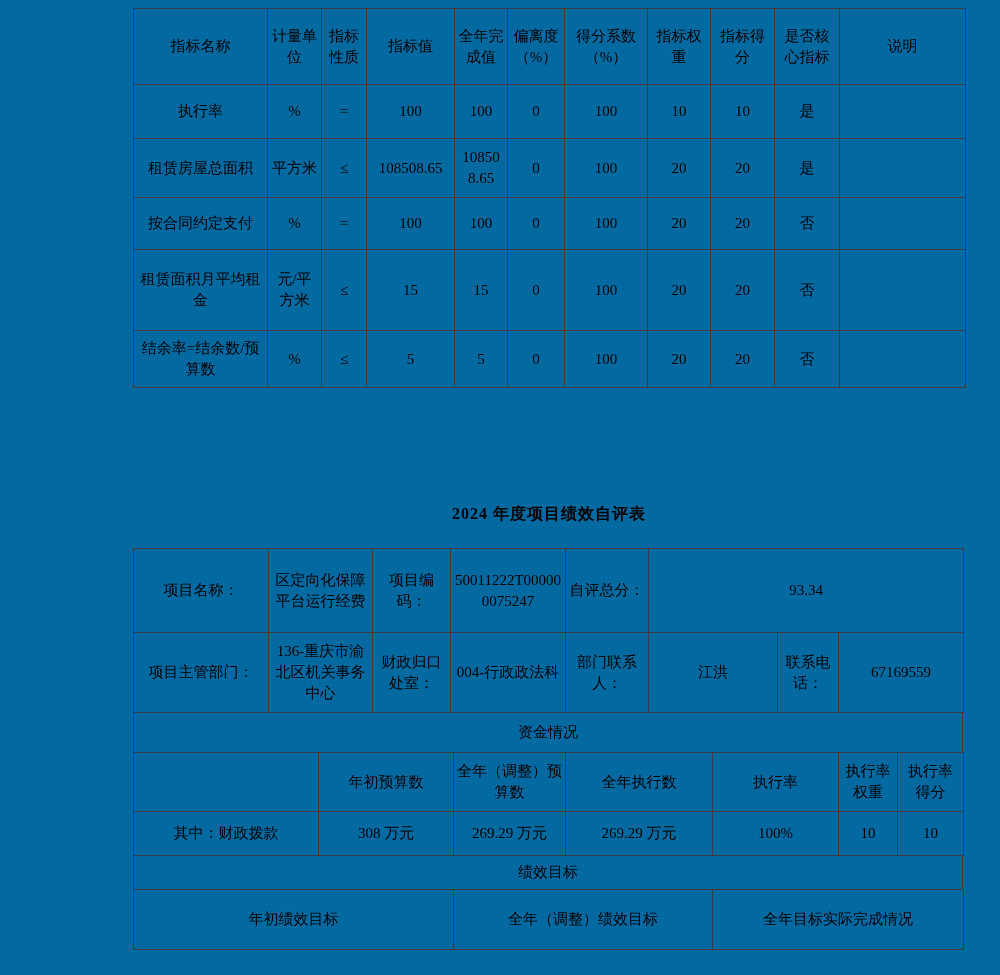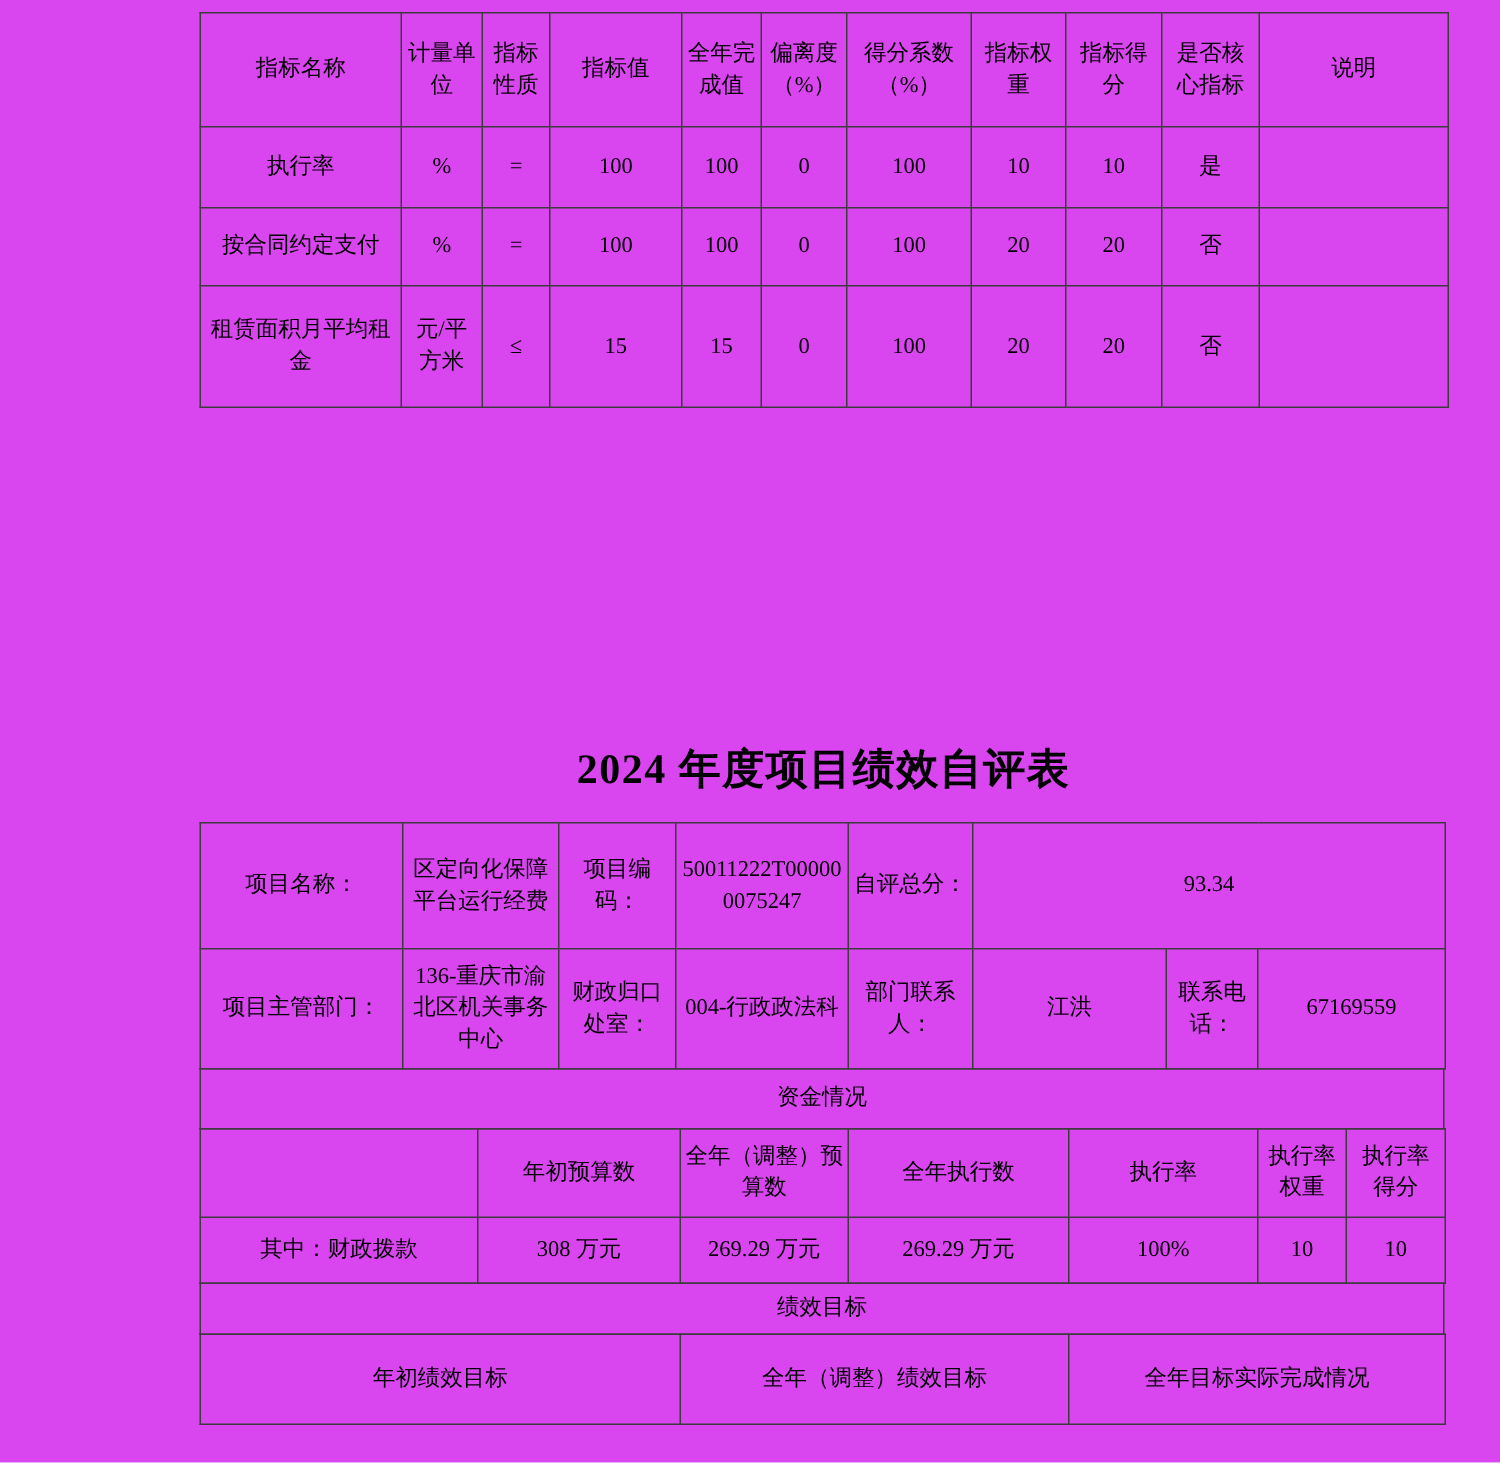--- a/index.html
+++ b/index.html
@@ -1,21 +1,21 @@
 <!DOCTYPE html>
 <html><head>
 <meta charset="utf-8">
 <style>
   * { margin: 0; padding: 0; box-sizing: border-box; }
   html, body { background: #ffffff; }
   #page {
     position: relative;
     width: 1000px;
     height: 975px;
-    background: #d946ef;
+    background: #0369a1;
     overflow: hidden;
     font-family: "Liberation Serif", "DejaVu Serif", serif;
     color: #000000;
   }
   table.tbl {
     border-collapse: collapse;
     table-layout: fixed;
   }
   table.tbl td {
     border: 1px solid #3c3c3c;
@@ -30,21 +30,21 @@
   #indicator-table { position: absolute; left: 133px; top: 8px; width: 832px; }
   #bottom-section { position: absolute; left: 133px; top: 548px; width: 830px; }
   #bottom-section table.tbl { width: 830px; }
   #bottom-section table.tbl + table.tbl { margin-top: -1px; }
   .title {
     position: absolute;
     left: 133px;
     top: 496px;
     width: 832px;
     text-align: center;
-    font-size: 28px;
+    font-size: 16px;
     font-weight: bold;
     line-height: 36px;
     letter-spacing: 1px;
   }
   .ta-l { text-align: left; padding-left: 5px; }
   .ta-r { text-align: right; padding-right: 7px; }
   .bk { word-break: break-all; }
   tr.h76 { height: 76px; }
   tr.h54 { height: 54px; }
   tr.h59 { height: 59px; }
@@ -99,39 +99,65 @@
       <td>=</td>
       <td>100</td>
       <td class="bk">100</td>
       <td>0</td>
       <td>100</td>
       <td>10</td>
       <td>10</td>
       <td>是</td>
       <td></td>
     </tr>
+    <tr class="h59">
+      <td>租赁房屋总面积</td>
+      <td>平方米</td>
+      <td>≤</td>
+      <td>108508.65</td>
+      <td class="bk">108508.65</td>
+      <td>0</td>
+      <td>100</td>
+      <td>20</td>
+      <td>20</td>
+      <td>是</td>
+      <td></td>
+    </tr>
     <tr class="h52">
       <td>按合同约定支付</td>
       <td>%</td>
       <td>=</td>
       <td>100</td>
       <td class="bk">100</td>
       <td>0</td>
       <td>100</td>
       <td>20</td>
       <td>20</td>
       <td>否</td>
       <td></td>
     </tr>
     <tr class="h81">
       <td>租赁面积月平均租金</td>
       <td>元/平方米</td>
       <td>≤</td>
       <td>15</td>
       <td class="bk">15</td>
+      <td>0</td>
+      <td>100</td>
+      <td>20</td>
+      <td>20</td>
+      <td>否</td>
+      <td></td>
+    </tr>
+    <tr class="h57">
+      <td>结余率=结余数/预算数</td>
+      <td>%</td>
+      <td>≤</td>
+      <td>5</td>
+      <td class="bk">5</td>
       <td>0</td>
       <td>100</td>
       <td>20</td>
       <td>20</td>
       <td>否</td>
       <td></td>
     </tr>
   </tbody>
     </table>
 

